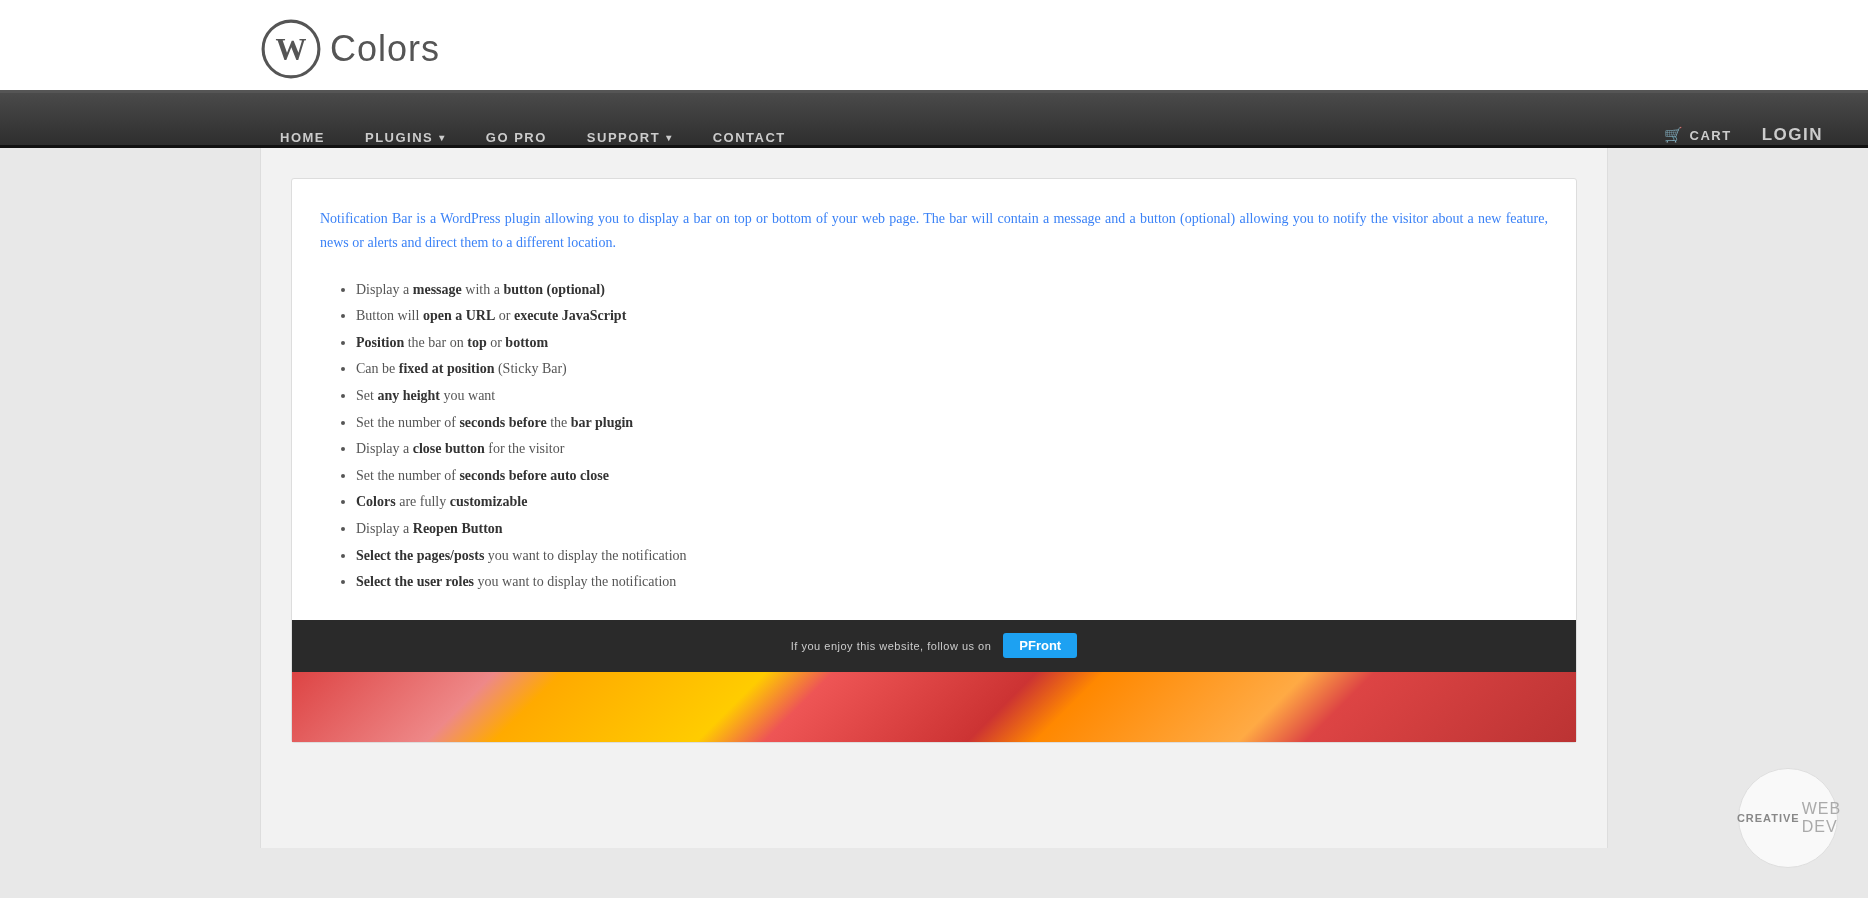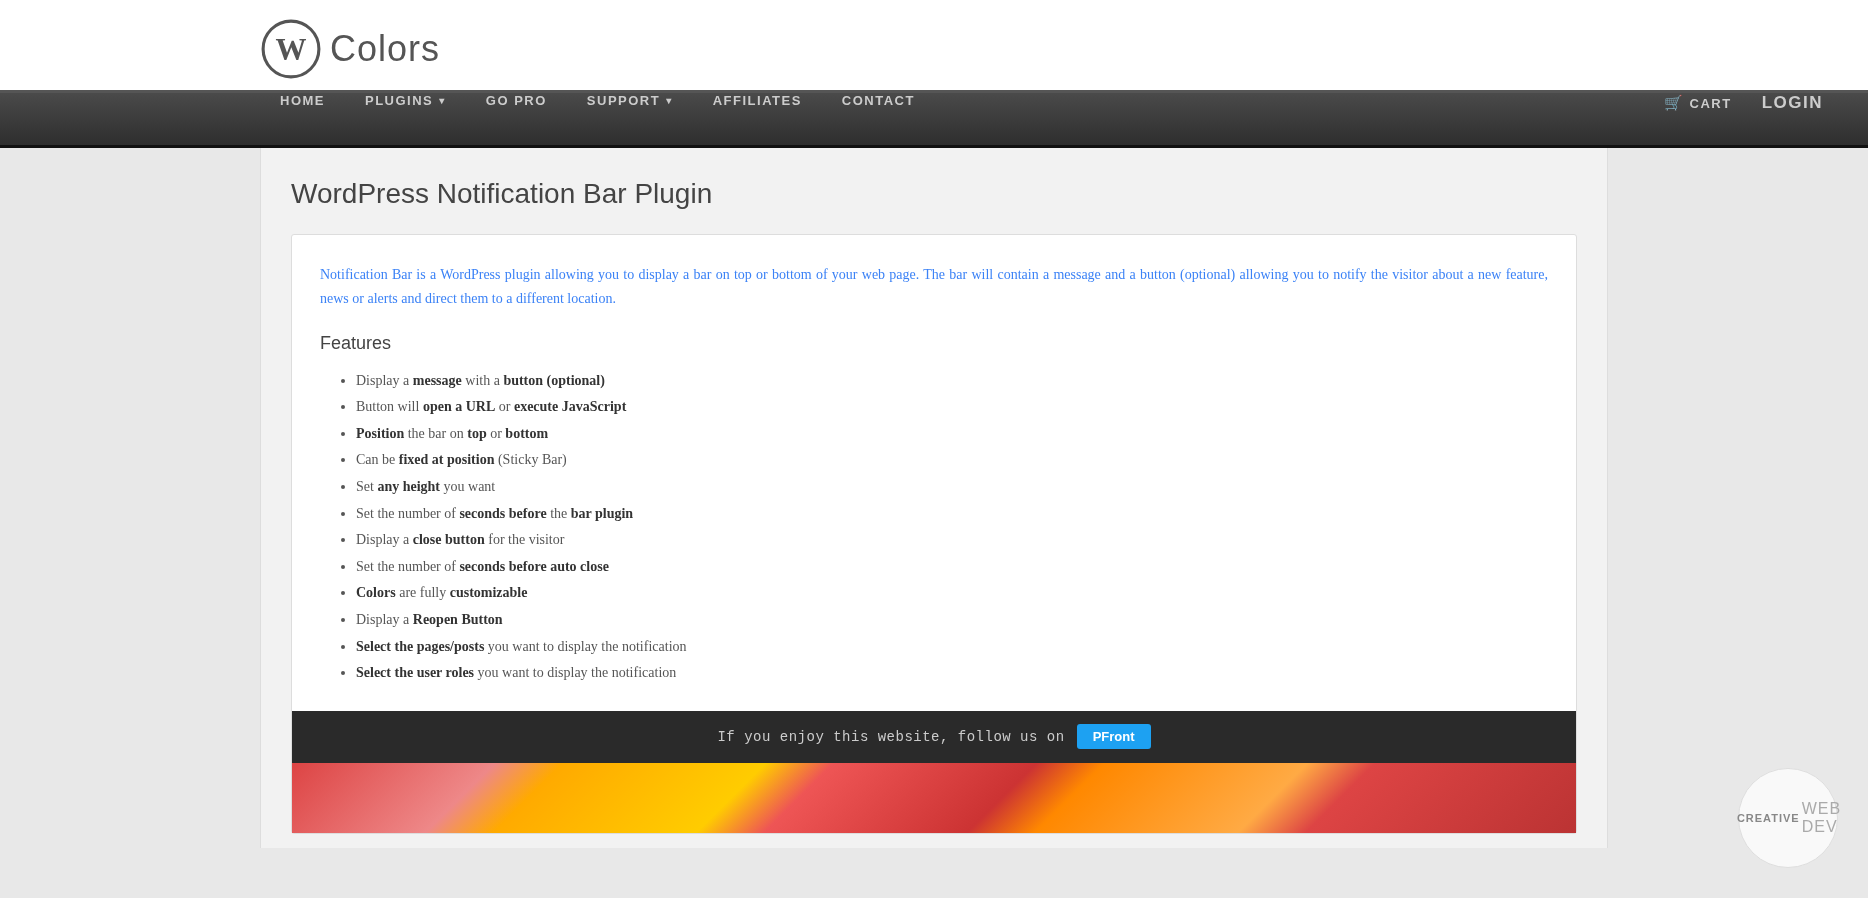--- a/index.html
+++ b/index.html
@@ -34,21 +34,21 @@
       letter-spacing: 1px;
     }
 
     
     .main-nav {
       background: linear-gradient(to bottom, #4a4a4a 0%, #2e2e2e 100%);
       border-top: 3px solid #555;
       border-bottom: 3px solid #111;
       padding: 0 0 0 260px;
       display: flex;
-      align-items: flex-start;
+      align-items: flex-end;
       min-height: 58px;
     }
     .nav-left {
       display: flex;
       align-items: stretch;
       flex: 1;
     }
     .nav-right {
       display: flex;
       align-items: center;
@@ -163,22 +163,22 @@
     .notification-bar-preview {
       background: #2a2a2a;
       height: 52px;
       display: flex;
       align-items: center;
       justify-content: center;
       gap: 12px;
       margin: 0 -28px;
     }
     .notification-bar-text {
-      font-family: Liberation Mono, monospace;
-      font-size: 14px;
+      font-family: Liberation Sans, sans-serif;
+      font-size: 11px;
       color: #ccc;
       letter-spacing: 0.5px;
     }
     .twitter-btn {
       background: #1da1f2;
       color: #fff;
       font-family: 'Helvetica Neue', Arial, sans-serif;
       font-size: 13px;
       font-weight: 700;
       padding: 5px 16px;
@@ -262,44 +262,39 @@
       <span class="arrow">▾</span>
     </a>
     <a class="nav-item">
       <span>GO PRO</span>
     </a>
     <a class="nav-item">
       <span>SUPPORT</span>
       <span class="arrow">▾</span>
     </a>
     <a class="nav-item">
-      <span>AFFILIATES</span>
-    </a>
-    <a class="nav-item">
       <span>CONTACT</span>
     </a>
   </div>
   <div class="nav-right">
     <a class="nav-cart">
       <span style="font-size:15px;">🛒</span>
       <span>CART</span>
     </a>
     <a class="nav-login nav-item">
       <span>LOGIN</span>
     </a>
   </div>
 </nav>
 
 <main class="main-wrapper">
-  <h1 class="page-title">WordPress Notification Bar Plugin</h1>
 
   <div class="content-box">
     <p class="intro-text">Notification Bar is a WordPress plugin allowing you to display a bar on top or bottom of your web page. The bar will contain a message and a button (optional) allowing you to notify the visitor about a new feature, news or alerts and direct them to a different location.</p>
 
-    <h2 class="features-heading">Features</h2>
 
     <ul class="features-list">
       <li>Display a <b>message</b> with a <b>button (optional)</b></li>
       <li>Button will <b>open a URL</b> or <b>execute JavaScript</b></li>
       <li><b>Position</b> the bar on <b>top</b> or <b>bottom</b></li>
       <li>Can be <b>fixed at position</b> (Sticky Bar)</li>
       <li>Set <b>any height</b> you want</li>
       <li>Set the number of <b>seconds before</b> the <b>bar plugin</b></li>
       <li>Display a <b>close button</b> for the visitor</li>
       <li>Set the number of <b>seconds before auto close</b></li>

